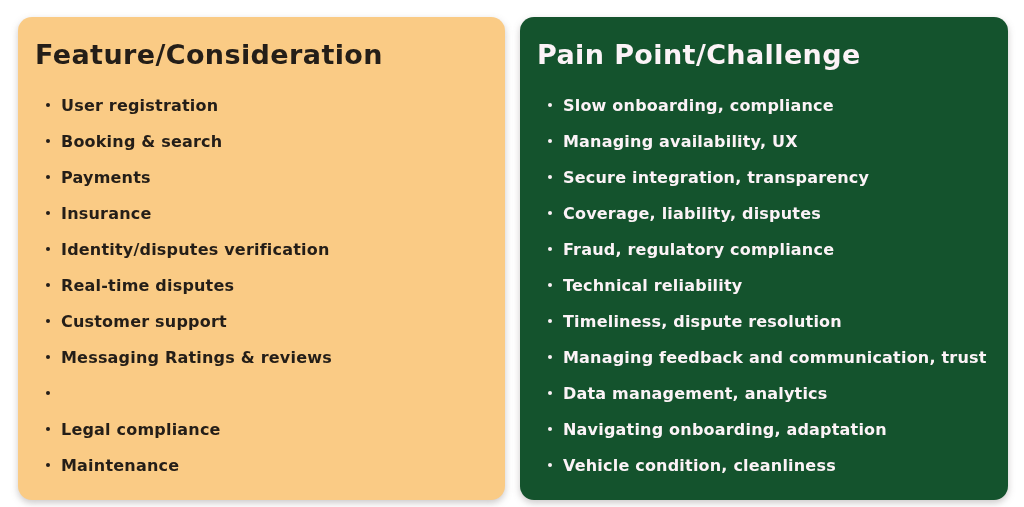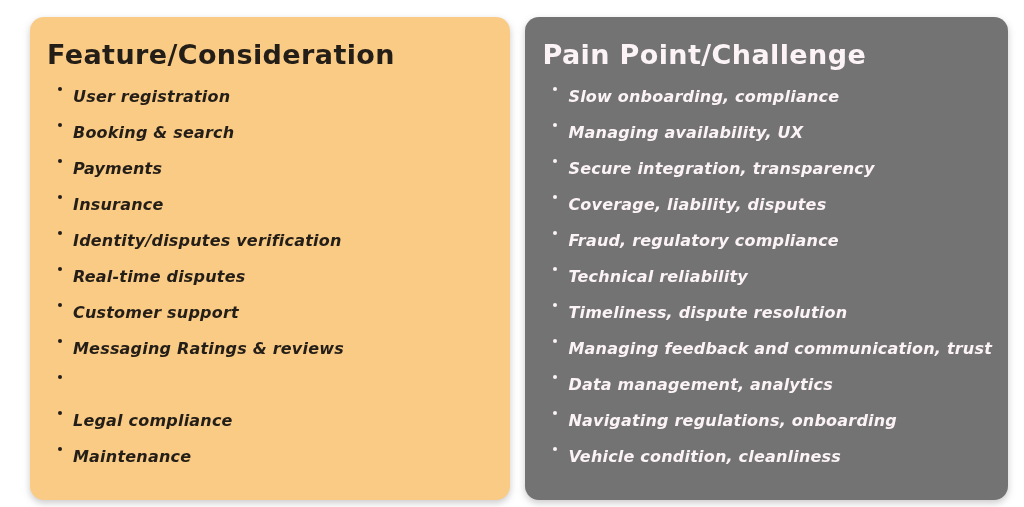--- a/index.html
+++ b/index.html
@@ -18,40 +18,39 @@
     display: flex;
     gap: 15px;
     padding: 17px 16px 0 18px;
   }
   .card {
     box-sizing: border-box;
     border-radius: 14px;
     padding: 22px 16px 17px 17px;
     box-shadow: 0 3px 7px rgba(110, 100, 100, 0.35);
   }
-  .card-left  { width: 487px; margin-left: 12px; }
+  .card-left  { width: 487px; }
   .card-right { width: 488px; }
   .card-title {
     margin: 0 0 16px 0;
     font-size: 27px;
     font-weight: 700;
     letter-spacing: 0.4px;
     line-height: 32px;
   }
   ul.items {
     list-style: none;
     margin: 0;
     padding: 0;
   }
   ul.items li {
     display: flex;
-    align-items: flex-start;
+    align-items: center;
     height: 36px;
     padding-left: 11px;
-    font-style: italic;
   }
   .dot {
     flex: 0 0 auto;
     width: 4px;
     height: 4px;
     border-radius: 50%;
     background: currentColor;
     margin-right: 11px;
   }
   .item-text {
@@ -108,21 +107,21 @@
           <span class="dot"></span>
           <span class="item-text">Legal compliance</span>
         </li>
       <li>
           <span class="dot"></span>
           <span class="item-text">Maintenance</span>
         </li>
     </ul>
   </section>
 
-  <section class="card card-right" style="background: #737373; color: rgb(252, 243, 247);">
+  <section class="card card-right" style="background: #14532d; color: rgb(252, 243, 247);">
     <h2 class="card-title">Pain Point/Challenge</h2>
     <ul class="items">
       <li>
           <span class="dot"></span>
           <span class="item-text">Slow onboarding, compliance</span>
         </li>
       <li>
           <span class="dot"></span>
           <span class="item-text">Managing availability, UX</span>
         </li>
@@ -149,21 +148,21 @@
       <li>
           <span class="dot"></span>
           <span class="item-text">Managing feedback and communication, trust</span>
         </li>
       <li>
           <span class="dot"></span>
           <span class="item-text">Data management, analytics</span>
         </li>
       <li>
           <span class="dot"></span>
-          <span class="item-text">Navigating regulations, onboarding</span>
+          <span class="item-text">Navigating onboarding, adaptation</span>
         </li>
       <li>
           <span class="dot"></span>
           <span class="item-text">Vehicle condition, cleanliness</span>
         </li>
     </ul>
   </section>
 
 </div>
 

